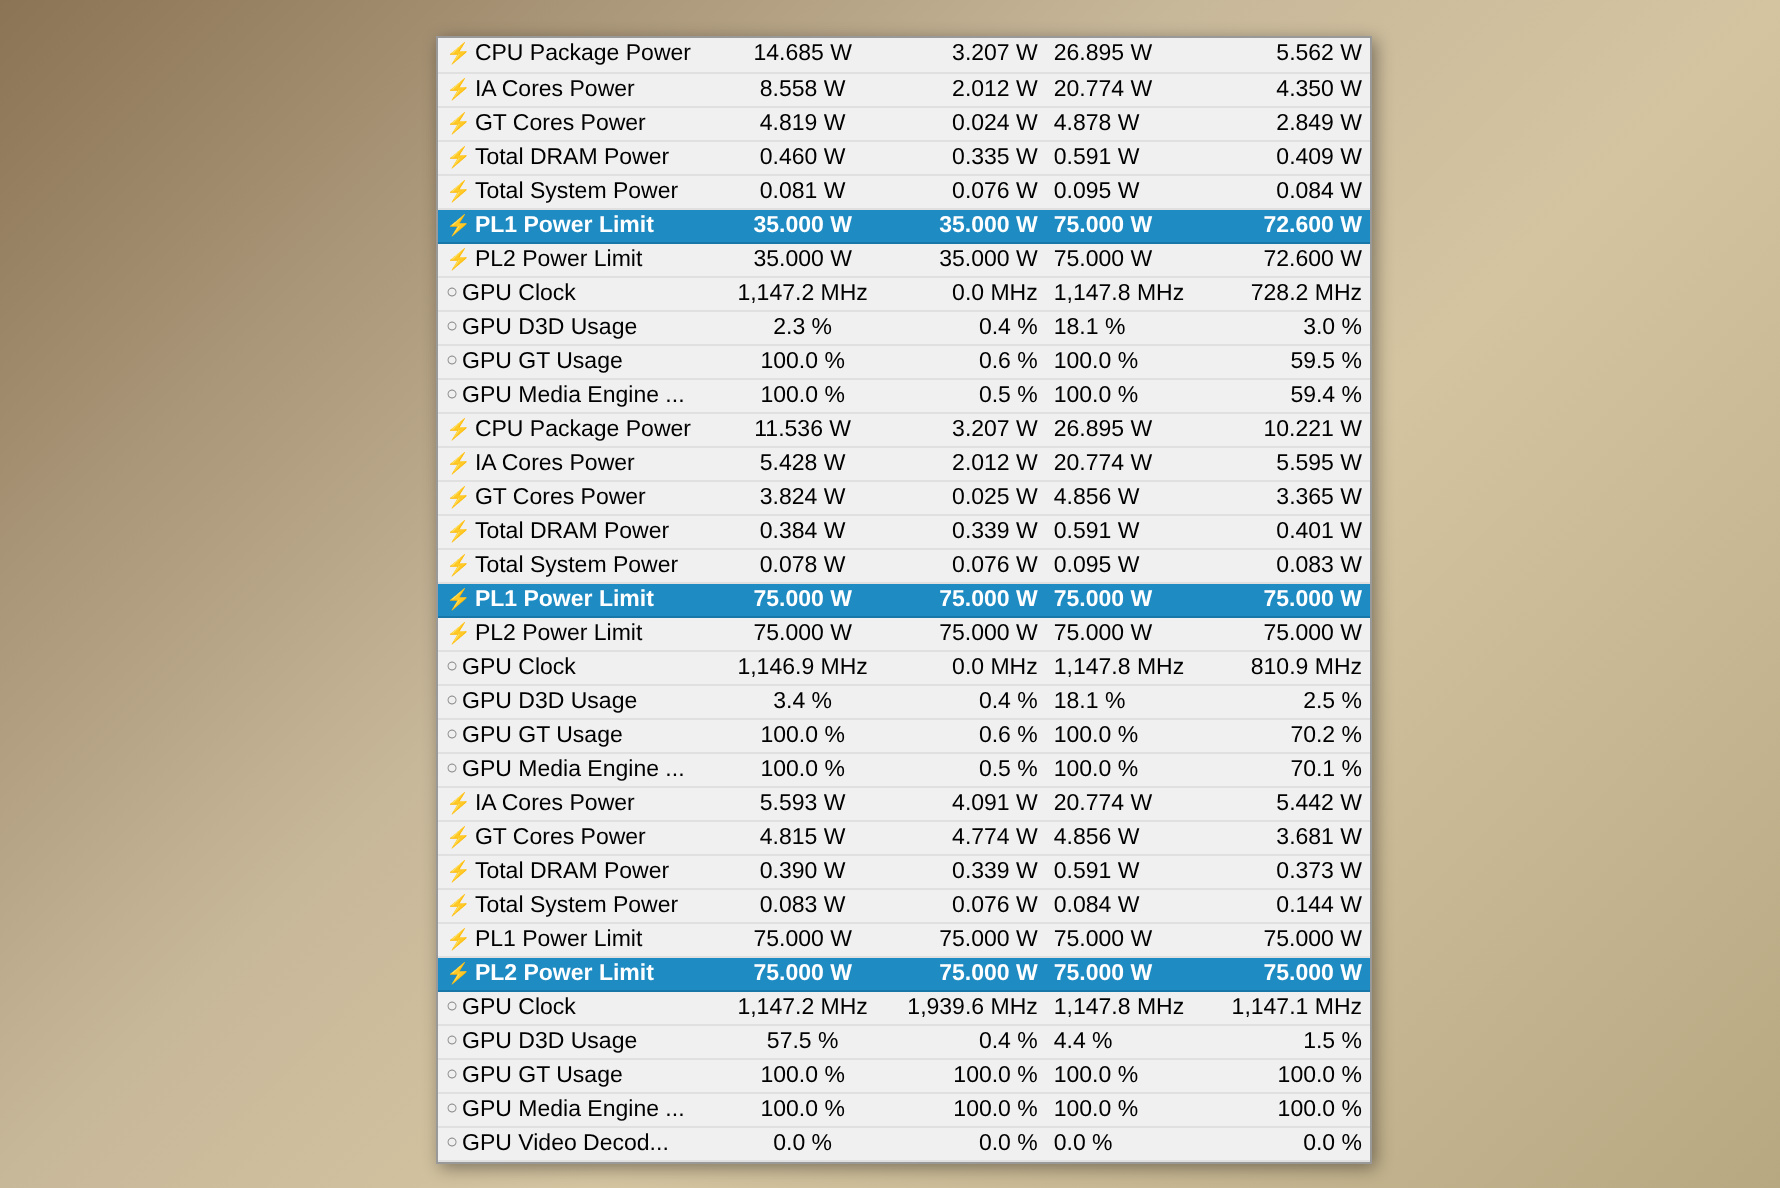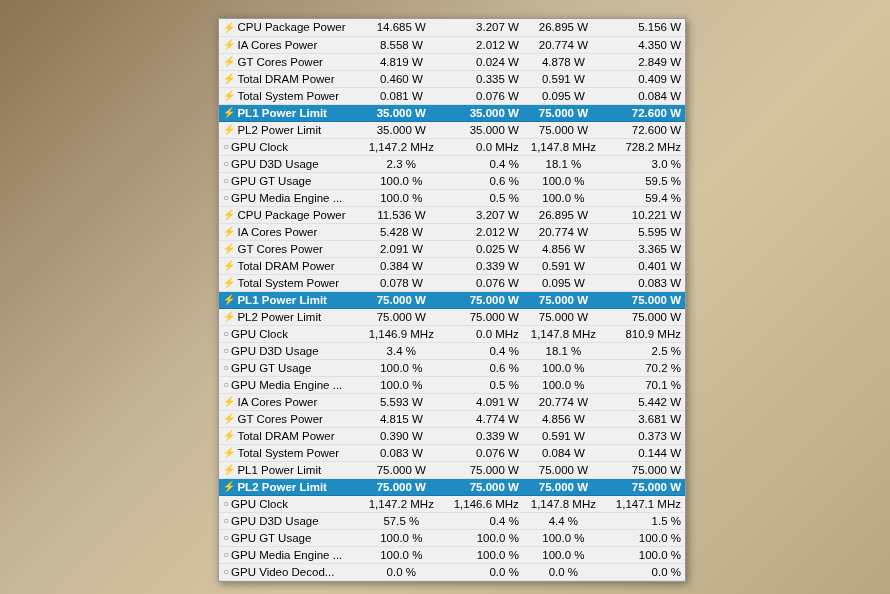--- a/index.html
+++ b/index.html
@@ -48,21 +48,21 @@
       overflow: hidden;
       text-overflow: ellipsis;
       border-bottom: 1px solid #e0e0e0;
       color: #000;
       font-size: 11.5px;
     }
 
     .col-name { width: 140px; }
     .col-v1 { width: 80px; text-align: center; }
     .col-v2 { width: 80px; text-align: right; }
-    .col-v3 { width: 80px; text-align: center; }
+    .col-v3 { width: 80px; text-align: left; }
     .col-v4 { width: 80px; text-align: right; }
 
     .row-highlight {
       background-color: #1e8bc3;
       color: #fff;
       font-weight: bold;
     }
 
     .row-highlight td {
       color: #fff;
@@ -83,21 +83,21 @@
     <tr>
     <td class="col-name">
       <span style="display:flex;align-items:center;">
               <span class="icon-yellow">⚡</span>
               <span>CPU Package Power</span>
             </span>
     </td>
     <td class="col-v1">14.685 W</td>
     <td class="col-v2">3.207 W</td>
     <td class="col-v3">26.895 W</td>
-    <td class="col-v4">5.156 W</td>
+    <td class="col-v4">5.562 W</td>
   </tr>
         <tr>
     <td class="col-name">
       <span style="display:flex;align-items:center;">
               <span class="icon-yellow">⚡</span>
               <span>IA Cores Power</span>
             </span>
     </td>
     <td class="col-v1">8.558 W</td>
     <td class="col-v2">2.012 W</td>
@@ -236,21 +236,21 @@
     <td class="col-v3">20.774 W</td>
     <td class="col-v4">5.595 W</td>
   </tr>
         <tr>
     <td class="col-name">
       <span style="display:flex;align-items:center;">
               <span class="icon-yellow">⚡</span>
               <span>GT Cores Power</span>
             </span>
     </td>
-    <td class="col-v1">2.091 W</td>
+    <td class="col-v1">3.824 W</td>
     <td class="col-v2">0.025 W</td>
     <td class="col-v3">4.856 W</td>
     <td class="col-v4">3.365 W</td>
   </tr>
         <tr>
     <td class="col-name">
       <span style="display:flex;align-items:center;">
               <span class="icon-yellow">⚡</span>
               <span>Total DRAM Power</span>
             </span>
@@ -417,21 +417,21 @@
     <td class="col-v4">75.000 W</td>
   </tr>
         <tr>
     <td class="col-name">
       <span style="display:flex;align-items:center;">
               <span class="icon-circle">○</span>
               <span>GPU Clock</span>
             </span>
     </td>
     <td class="col-v1">1,147.2 MHz</td>
-    <td class="col-v2">1,146.6 MHz</td>
+    <td class="col-v2">1,939.6 MHz</td>
     <td class="col-v3">1,147.8 MHz</td>
     <td class="col-v4">1,147.1 MHz</td>
   </tr>
         <tr>
     <td class="col-name">
       <span style="display:flex;align-items:center;">
               <span class="icon-circle">○</span>
               <span>GPU D3D Usage</span>
             </span>
     </td>

